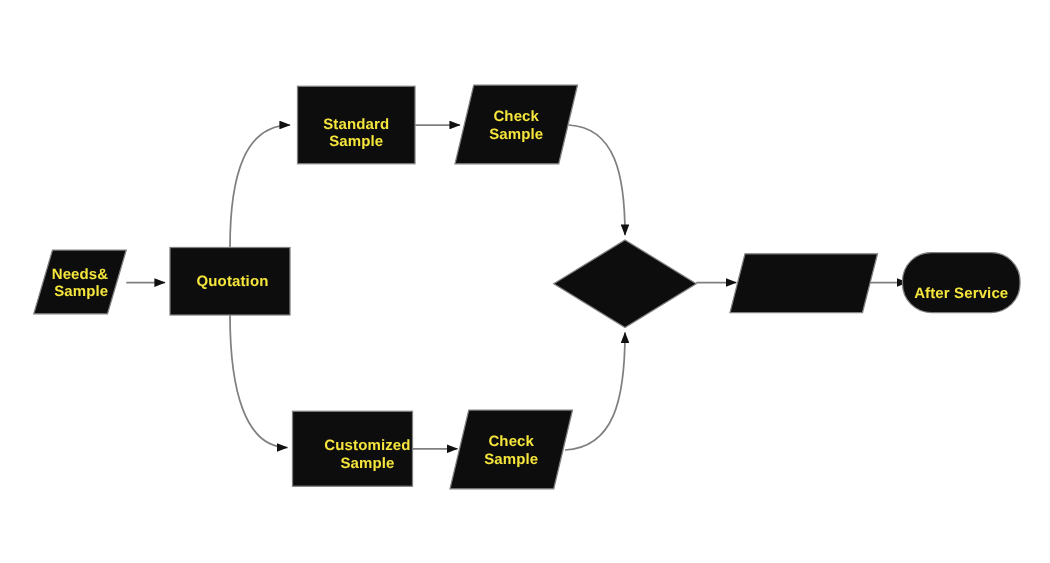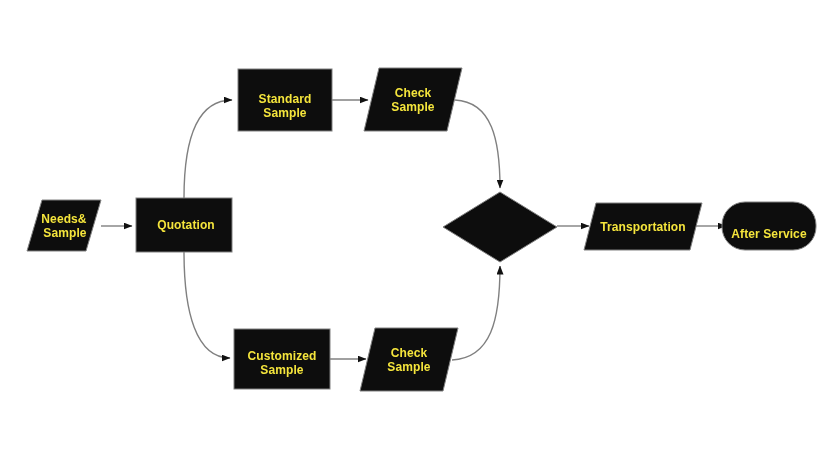--- a/index.html
+++ b/index.html
@@ -95,24 +95,23 @@
 Sample</div>
 
   <div class="node-label" style="left:136px; top:198px; width:100px; height:54px;">Quotation</div>
 
   <div class="node-label" style="left:238px; top:69px; width:94px; height:74px;">Standard
 Sample</div>
 
   <div class="node-label" style="left:364px; top:68px; width:98px; height:63px;">Check
 Sample</div>
 
-  <div class="node-label" style="left:234px; top:329px; width:96px; height:68px;">Customized
+  <div class="node-label" style="left:234px; top:329px; width:96px; height:68px;padding-left:12px;">Customized
 Sample</div>
 
   <div class="node-label" style="left:360px; top:328px; width:98px; height:63px;">Check
 Sample</div>
 
 
-  <div class="node-label" style="left:584px; top:203px; width:118px; height:47px;">Transportation</div>
 
   <div class="node-label" style="left:722px; top:202px; width:94px; height:64px;">After Service</div>
 
 </div>
 
 </body></html>

